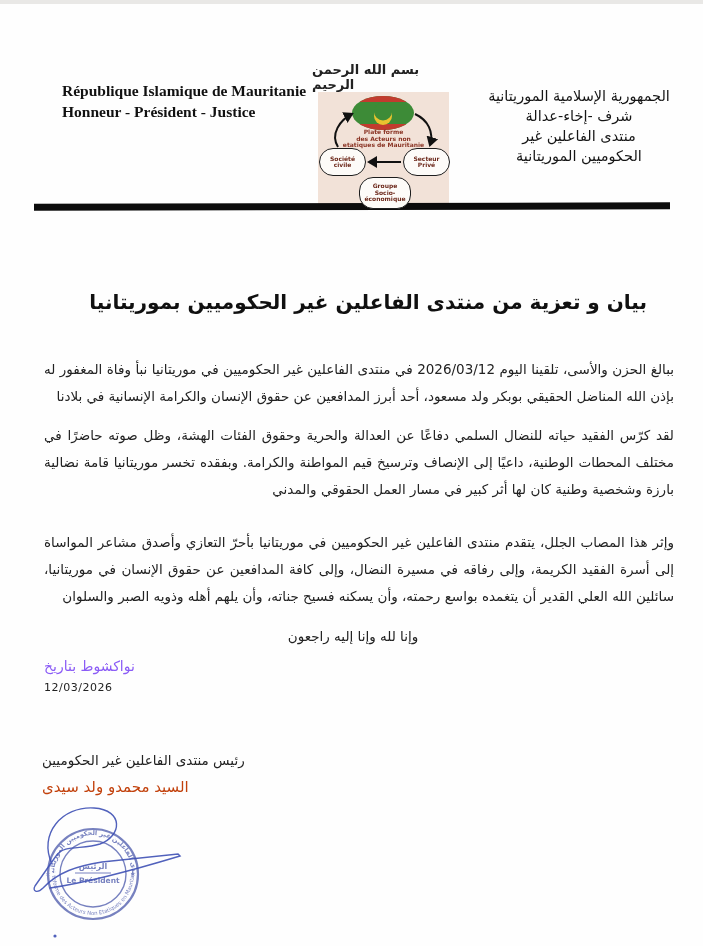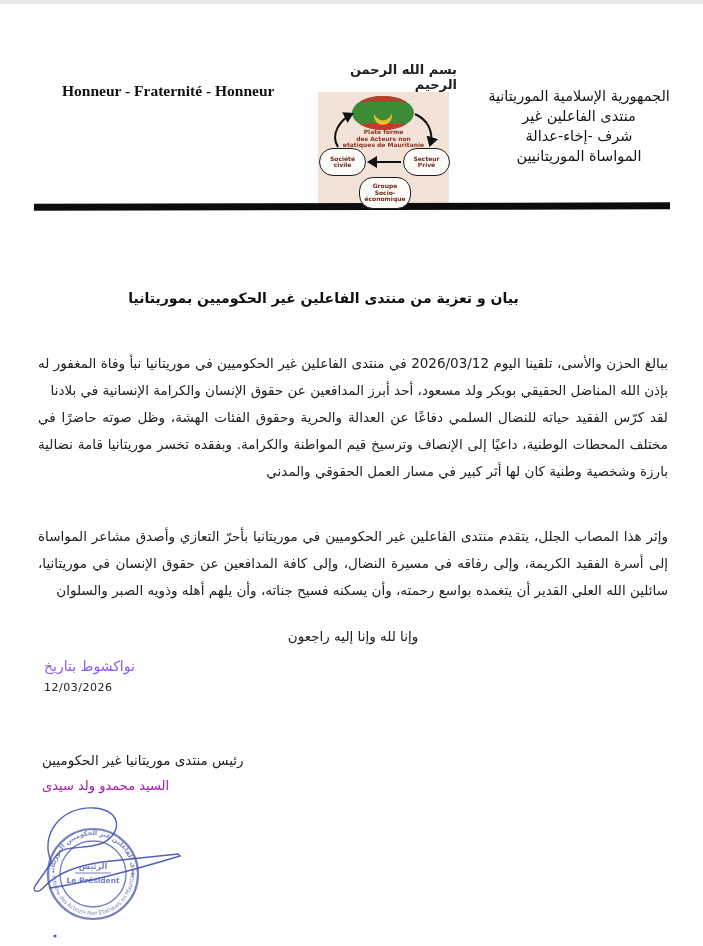--- a/index.html
+++ b/index.html
@@ -9,21 +9,21 @@
     font-family:"DejaVu Sans",sans-serif;
   }
   .scan-strip{position:absolute;top:0;left:0;width:703px;height:4px;background:#e9e8e6;}
   
   .lh-left{
     position:absolute;left:62px;top:80px;width:255px;
     font-family:"Liberation Serif",serif;font-weight:bold;
     font-size:15.5px;line-height:21px;color:#111;
   }
   .basmala{
-    position:absolute;left:312px;top:62px;width:145px;text-align:right;
+    position:absolute;left:312px;top:62px;width:145px;text-align:left;
     direction:rtl;font-weight:bold;font-size:13px;color:#222;
   }
   .lh-right{
     position:absolute;left:470px;top:86px;width:218px;text-align:center;
     direction:rtl;font-weight:normal;font-size:14.5px;line-height:20px;color:#151515;
   }
   
   .logo{
     position:absolute;left:318px;top:92px;width:131px;height:112px;
     background:#f2e2d8;
@@ -39,50 +39,51 @@
     display:flex;align-items:center;justify-content:center;text-align:center;
     font-size:6px;font-weight:bold;line-height:6.5px;color:#6e2a1c;white-space:pre-line;
   }
   .node-left{left:1px;top:56px;width:45px;height:26px;}
   .node-right{left:85px;top:56px;width:45px;height:26px;}
   .node-bottom{left:41px;top:85px;width:50px;height:30px;z-index:2;}
   
   .rule{position:absolute;left:34px;top:203px;width:636px;height:7px;background:#0c0c0c;transform:rotate(-0.12deg);}
   
   .title{
-    position:absolute;left:0;top:290px;width:647px;margin:0;text-align:center;
-    direction:rtl;font-size:14px;font-weight:bold;color:#101010;
+    position:absolute;left:0;top:290px;width:647px;margin:0;
+    direction:rtl;font-size:20px;font-weight:bold;color:#101010;
   }
   .para{
-    position:absolute;left:38px;width:630px;margin:0;
+    position:absolute;left:38px;width:630px;margin:6px;
     direction:rtl;text-align:justify;font-size:13.5px;line-height:27px;color:#222;
   }
   .p1{top:350px;}
-  .p2{top:404px;}
+  .p2{top:416px;}
   .p3{top:523px;}
   .closing{
     position:absolute;left:38px;top:628px;width:630px;
     direction:rtl;text-align:center;font-size:13.5px;color:#222;
   }
   .place{position:absolute;left:44px;top:658px;direction:rtl;font-size:14px;color:#8b5cf6;}
   .date{position:absolute;left:44px;top:681px;font-size:11px;color:#222;letter-spacing:.5px;}
   .signer-title{position:absolute;left:42px;top:752px;direction:rtl;font-size:13.5px;color:#222;}
-  .signer-name{position:absolute;left:42px;top:778px;direction:rtl;font-size:13px;color:#a21caf;}
+  .signer-name{position:absolute;left:42px;top:778px;direction:rtl;font-size:15px;color:#c2410c;}
   
   .stampsig{position:absolute;left:22px;top:798px;overflow:visible;}
 </style>
 </head>
 <body>
 
 <div class="page">
 
   <div class="scan-strip"></div>
 
   <div class="lh-left">
-    <div>Honneur - Fraternité - Honneur</div>
+    <div>République Islamique de Mauritanie</div>
+    <div>Honneur - Président - Justice</div>
   </div>
 
   <div class="basmala">بسم الله الرحمن الرحيم</div>
 
   <div class="logo">
     <svg class="logo-art" width="131" height="118" viewBox="0 0 131 118">
       <defs>
         <marker id="ah" markerWidth="6" markerHeight="6" refX="4" refY="3" orient="auto">
           <path d="M0,0 L5,3 L0,6 Z" fill="#111"></path>
         </marker>
@@ -110,39 +111,39 @@
 civile</div>
     <div class="logo-node node-right">Secteur
 Privé</div>
     <div class="logo-node node-bottom">Groupe
 Socio-
 économique</div>
   </div>
 
   <div class="lh-right">
     <div>الجمهورية الإسلامية الموريتانية</div>
+    <div>شرف -إخاء-عدالة</div>
     <div>منتدى الفاعلين غير</div>
-    <div>شرف -إخاء-عدالة</div>
-    <div>المواساة الموريتانيين</div>
+    <div>الحكوميين الموريتانية</div>
   </div>
 
   <div class="rule"></div>
 
   <h1 class="title">بيان و تعزية من منتدى الفاعلين غير الحكوميين بموريتانيا</h1>
 
   <p class="para p1">ببالغ الحزن والأسى، تلقينا اليوم 2026/03/12 في منتدى الفاعلين غير الحكوميين في موريتانيا نبأ وفاة المغفور له بإذن الله المناضل الحقيقي بوبكر ولد مسعود، أحد أبرز المدافعين عن حقوق الإنسان والكرامة الإنسانية في بلادنا</p>
   <p class="para p2">لقد كرّس الفقيد حياته للنضال السلمي دفاعًا عن العدالة والحرية وحقوق الفئات الهشة، وظل صوته حاضرًا في مختلف المحطات الوطنية، داعيًا إلى الإنصاف وترسيخ قيم المواطنة والكرامة. وبفقده تخسر موريتانيا قامة نضالية بارزة وشخصية وطنية كان لها أثر كبير في مسار العمل الحقوقي والمدني</p>
   <p class="para p3">وإثر هذا المصاب الجلل، يتقدم منتدى الفاعلين غير الحكوميين في موريتانيا بأحرّ التعازي وأصدق مشاعر المواساة إلى أسرة الفقيد الكريمة، وإلى رفاقه في مسيرة النضال، وإلى كافة المدافعين عن حقوق الإنسان في موريتانيا، سائلين الله العلي القدير أن يتغمده بواسع رحمته، وأن يسكنه فسيح جناته، وأن يلهم أهله وذويه الصبر والسلوان</p>
 
   <div class="closing">وإنا لله وإنا إليه راجعون</div>
 
   <div class="place">نواكشوط بتاريخ</div>
   <div class="date">12/03/2026</div>
 
-  <div class="signer-title">رئيس منتدى موريتانيا غير الحكوميين</div>
+  <div class="signer-title">رئيس منتدى الفاعلين غير الحكوميين</div>
   <div class="signer-name">السيد محمدو ولد سيدى</div>
 
   <svg class="stampsig" width="215" height="150" viewBox="0 0 215 150">
     <g opacity="0.75">
       <circle cx="71" cy="76" r="45" fill="none" stroke="#4a58ab" stroke-width="2.2"></circle>
       <circle cx="71" cy="76" r="33" fill="none" stroke="#4a58ab" stroke-width="1.4"></circle>
       <path id="arcTop" d="M 32 76 A 39 39 0 0 1 110 76" fill="none"></path>
       <path id="arcBot" d="M 30 76 A 41 41 0 0 0 112 76" fill="none"></path>
       <text font-size="6.5" fill="#4a58ab" font-weight="bold">
         <textPath href="#arcTop" startOffset="50%" text-anchor="middle">منتدى الفاعلين غير الحكوميين الموريتانيين</textPath>

